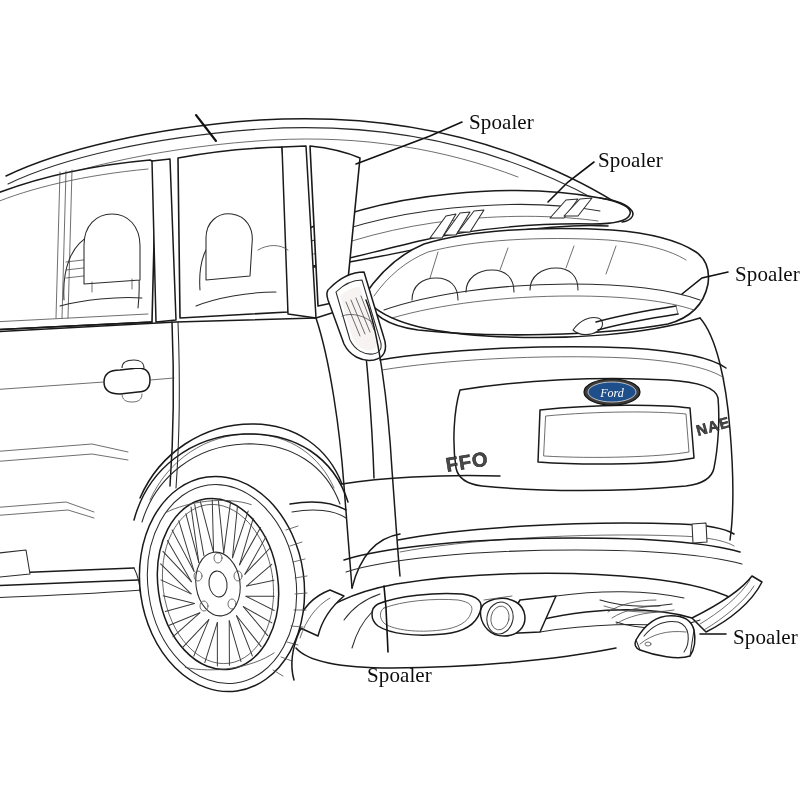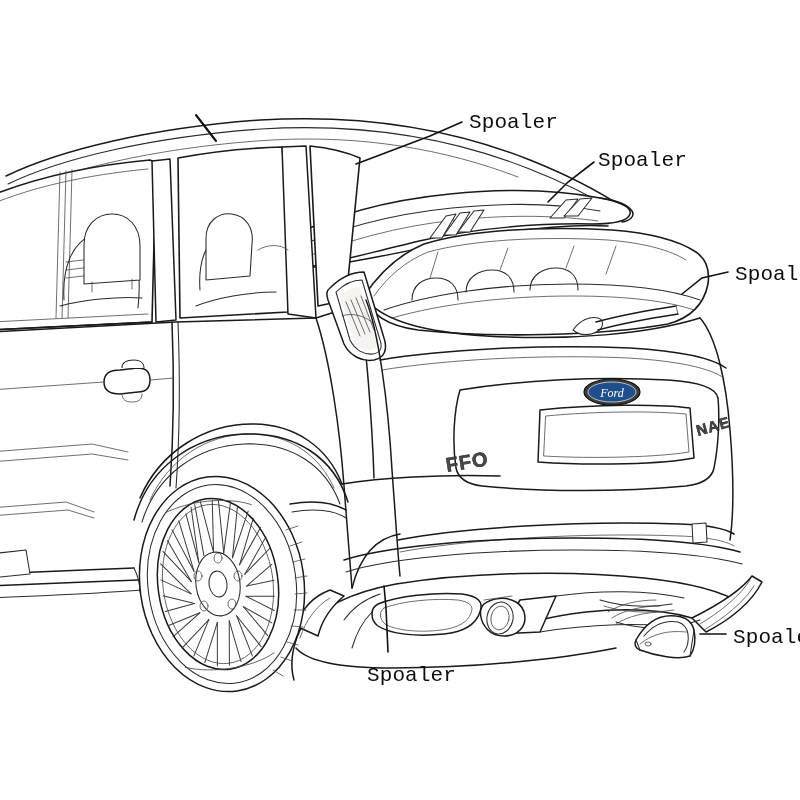--- a/index.html
+++ b/index.html
@@ -20,21 +20,21 @@
   .ln-hair{fill:none;stroke:#4a4a4a;stroke-width:0.8;stroke-linecap:round;stroke-linejoin:round;}
   .ln-bold{fill:none;stroke:#111;stroke-width:2.1;stroke-linecap:round;stroke-linejoin:round;}
   .fillw{fill:#ffffff;stroke:#1a1a1a;stroke-width:1.5;stroke-linejoin:round;}
   .fillw-thin{fill:#ffffff;stroke:#2b2b2b;stroke-width:1.05;stroke-linejoin:round;}
   .fillglass{fill:#ffffff;stroke:#1a1a1a;stroke-width:1.6;stroke-linejoin:round;}
   .leader{fill:none;stroke:#111;stroke-width:1.6;stroke-linecap:round;}
   .tint{fill:#f7f3f2;}
 
   .label{
     position:absolute;
-    font-family:Liberation Mono, monospace;
+    font-family:Liberation Serif, serif;
     font-size:21px;
     color:#0d0d0d;
     white-space:nowrap;
     letter-spacing:0.1px;
     line-height:1;
     user-select:none;
   }
   .badge-text{
     font-family:"Liberation Sans","DejaVu Sans",sans-serif;
     font-weight:bold;

